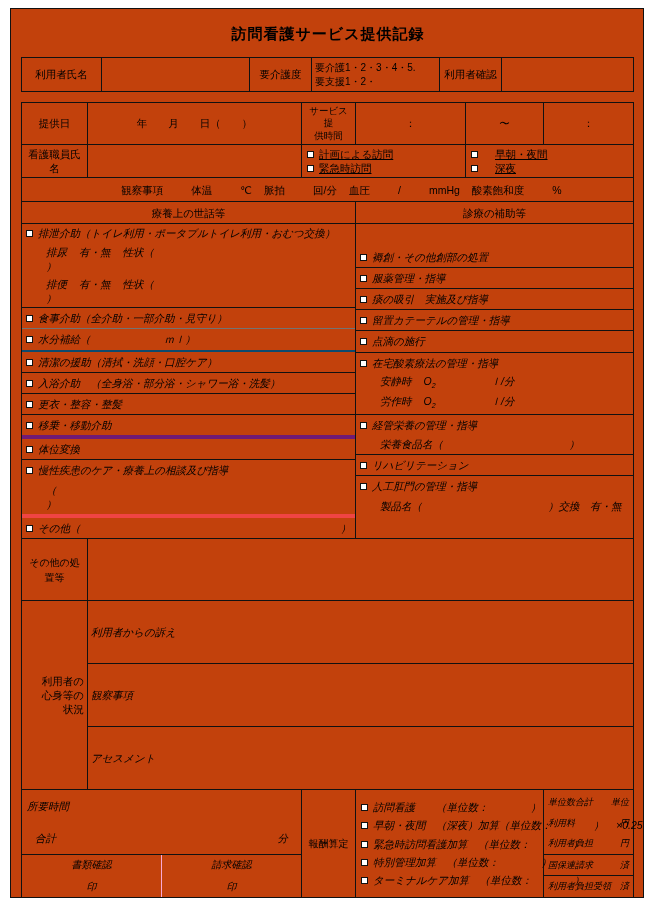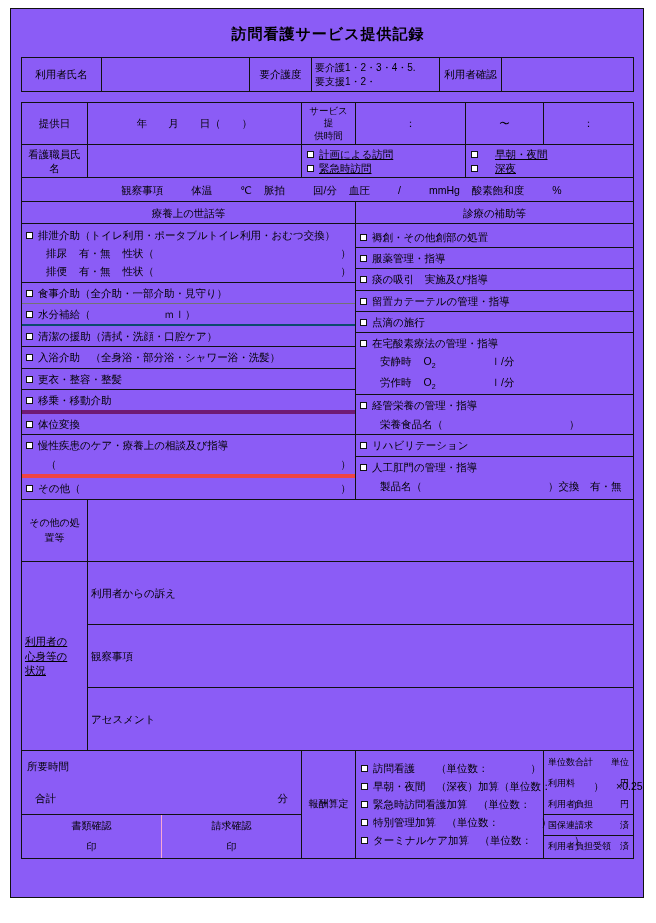--- a/index.html
+++ b/index.html
@@ -16,21 +16,21 @@
     overflow: hidden;
   }
   #page {
     position: absolute;
     left: 10px;
     top: 8px;
     width: 634px;
     height: 890px;
     border: 1px solid #111;
     box-sizing: border-box;
-    background: #8b5cf6;
+    background: #c2410c;
   }
   .inner {
     position: absolute;
     left: 9px;
     top: 6px;
     width: 616px;
   }
   .title {
     text-align: center;
     font-size: 15px;
@@ -49,46 +49,46 @@
     border: 1px solid #111;
     font-size: 10.5px;
     padding: 2px 3px;
     vertical-align: middle;
     line-height: 1.35;
     box-sizing: border-box;
   }
   .ctr { text-align: center; }
   .lft { text-align: left; text-decoration: underline; }
   .vmid { vertical-align: middle; }
-  .vtop { vertical-align: top; }
+  .vtop { vertical-align: top; font-style: italic; }
   .gap { height: 10px; }
 
   
   .cb {
     display: inline-block;
     width: 7px;
     height: 7px;
     border: 1px solid #111;
     margin-right: 5px;
     position: relative;
     top: 0px;
     box-sizing: border-box;
     background: #fff;
   }
-  .indent2 { padding-left: 20px; }
+  .indent2 { padding-left: 20px; flex-direction: column; }
   .sub { font-size: 7px; vertical-align: sub; }
   .careline { font-size: 10px; line-height: 1.35; }
   .careline .lab { display: inline-block; width: 30px; }
 
   .spacer-s { display:inline-block; width: 12px; }
   .spacer-m { display:inline-block; width: 28px; }
   .spacer-l { display:inline-block; width: 55px; }
 
   .secthead { text-align:center; font-size: 10.5px; }
-  .biglabel { text-align:left; font-size: 10px; line-height: 1.5; text-decoration: underline; }
+  .biglabel { text-align:right; font-size: 10px; line-height: 1.5; }
   .paren-line { display:flex; justify-content: space-between; }
 </style>
 </head>
 <body>
 
 <div id="page">
   <div class="inner">
 
     <div class="title">訪問看護サービス提供記録</div>
 

